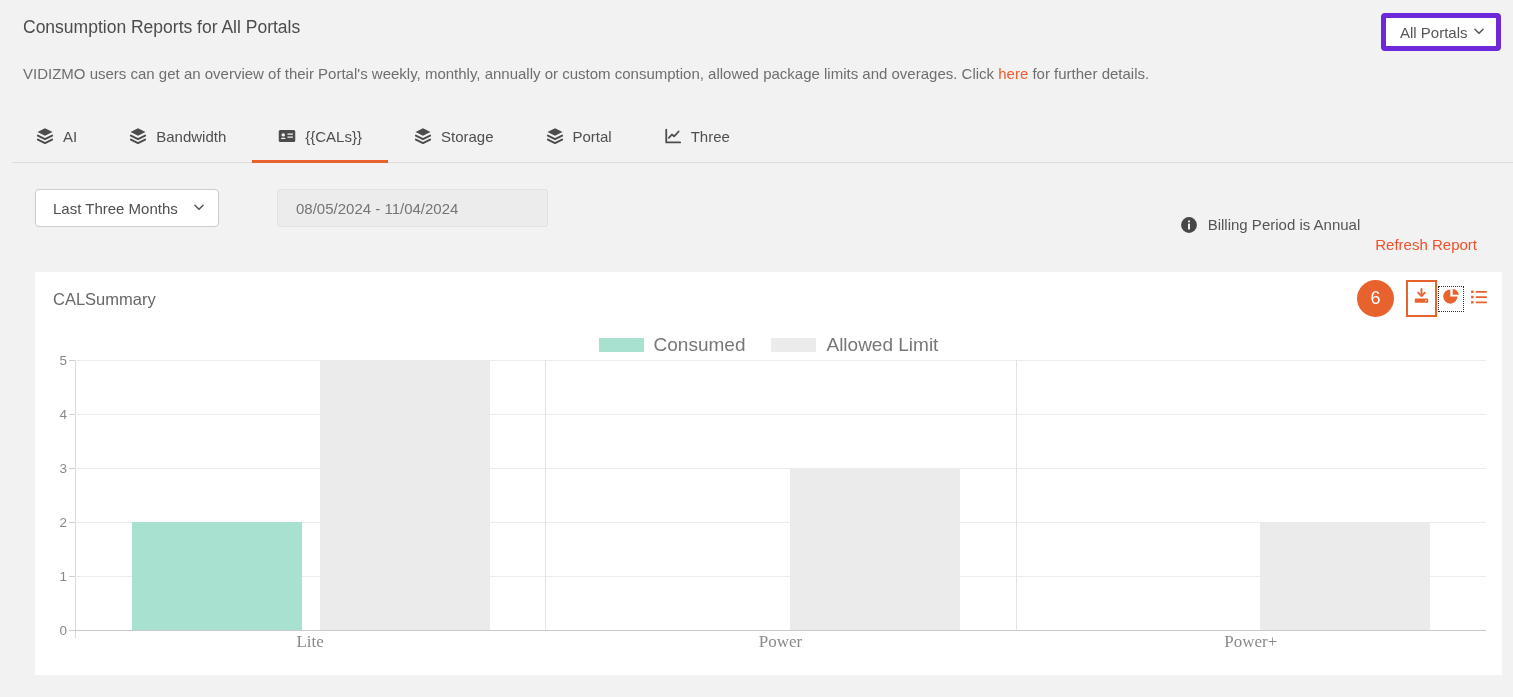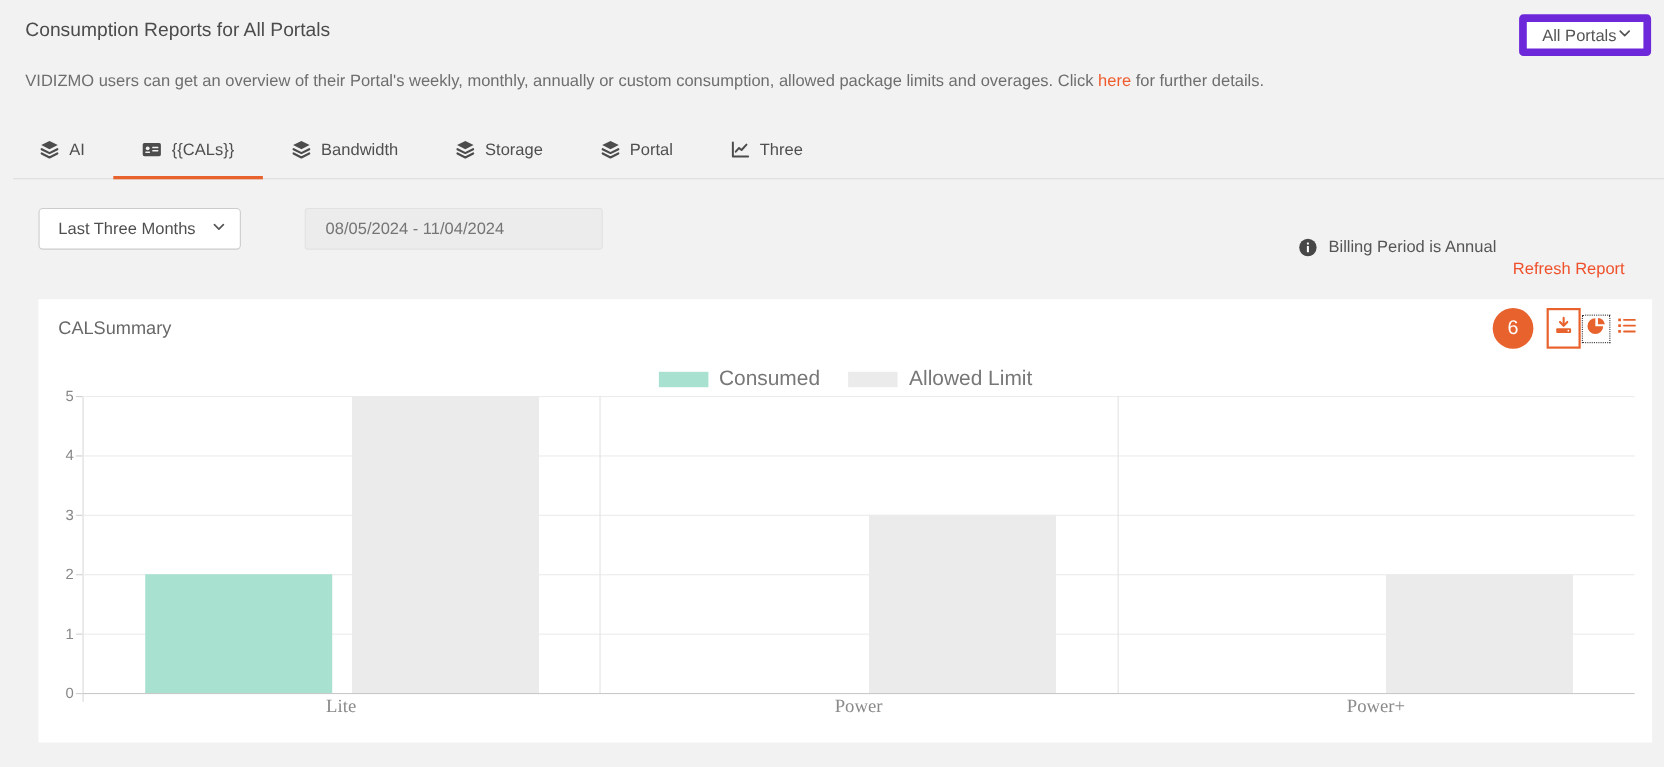--- a/index.html
+++ b/index.html
@@ -11,21 +11,21 @@
     color:#555;
     overflow:hidden;
   }
   .page-title {
     position:absolute; left:23px; top:17px;
     font-size:17.5px; color:#4c4c4c;
   }
   .portal-select {
     position:absolute; right:12px; top:13px;
     width:120px; height:38px;
-    background:#fff; border:7px solid #6d28d9; border-radius:4px;
+    background:#fff; border:5px solid #6d28d9; border-radius:4px;
     display:flex; align-items:center; justify-content:space-between;
     padding:0 10px 0 14px; font-size:15px; color:#555; cursor:pointer;
   }
   .description {
     position:absolute; left:23px; top:65px;
     font-size:15px; color:#6e6e6e;
   }
   .description a { color:#ef5b2d; text-decoration:none; cursor:pointer; }
   .tabs-rule {
     position:absolute; left:12px; right:0; top:162px;
@@ -155,41 +155,41 @@
     <div class="tab">
       <span style="display: flex;">
         <svg viewBox="0 0 24 24">
           <polygon points="12,1.5 22,6.5 12,11.5 2,6.5" fill="currentColor"></polygon>
           <path d="M2.5 11.5 L12 16.3 L21.5 11.5" stroke="currentColor" stroke-width="2.6" fill="none" stroke-linecap="round" stroke-linejoin="round"></path>
           <path d="M2.5 16.7 L12 21.5 L21.5 16.7" stroke="currentColor" stroke-width="2.6" fill="none" stroke-linecap="round" stroke-linejoin="round"></path>
         </svg>
       </span>
       <span>AI</span>
     </div>
+    <div class="tab">
+      <span style="display: flex;">
+        <svg viewBox="0 0 24 24">
+          <polygon points="12,1.5 22,6.5 12,11.5 2,6.5" fill="currentColor"></polygon>
+          <path d="M2.5 11.5 L12 16.3 L21.5 11.5" stroke="currentColor" stroke-width="2.6" fill="none" stroke-linecap="round" stroke-linejoin="round"></path>
+          <path d="M2.5 16.7 L12 21.5 L21.5 16.7" stroke="currentColor" stroke-width="2.6" fill="none" stroke-linecap="round" stroke-linejoin="round"></path>
+        </svg>
+      </span>
+      <span>Bandwidth</span>
+    </div>
     <div class="tab active">
       <span style="display: flex;">
         <svg viewBox="0 0 24 24">
           <rect x="1" y="4" width="22" height="16" rx="2" fill="currentColor"></rect>
           <circle cx="7" cy="10.5" r="2.3" fill="#f2f2f2"></circle>
           <rect x="4" y="14.2" width="6" height="1.8" rx="0.9" fill="#f2f2f2"></rect>
           <rect x="12.5" y="8.5" width="7.5" height="1.8" rx="0.5" fill="#f2f2f2"></rect>
           <rect x="12.5" y="12.5" width="7.5" height="1.8" rx="0.5" fill="#f2f2f2"></rect>
         </svg>
       </span>
       <span>{{CALs}}</span>
-    </div>
-    <div class="tab">
-      <span style="display: flex;">
-        <svg viewBox="0 0 24 24">
-          <polygon points="12,1.5 22,6.5 12,11.5 2,6.5" fill="currentColor"></polygon>
-          <path d="M2.5 11.5 L12 16.3 L21.5 11.5" stroke="currentColor" stroke-width="2.6" fill="none" stroke-linecap="round" stroke-linejoin="round"></path>
-          <path d="M2.5 16.7 L12 21.5 L21.5 16.7" stroke="currentColor" stroke-width="2.6" fill="none" stroke-linecap="round" stroke-linejoin="round"></path>
-        </svg>
-      </span>
-      <span>Bandwidth</span>
     </div>
     <div class="tab">
       <span style="display: flex;">
         <svg viewBox="0 0 24 24">
           <polygon points="12,1.5 22,6.5 12,11.5 2,6.5" fill="currentColor"></polygon>
           <path d="M2.5 11.5 L12 16.3 L21.5 11.5" stroke="currentColor" stroke-width="2.6" fill="none" stroke-linecap="round" stroke-linejoin="round"></path>
           <path d="M2.5 16.7 L12 21.5 L21.5 16.7" stroke="currentColor" stroke-width="2.6" fill="none" stroke-linecap="round" stroke-linejoin="round"></path>
         </svg>
       </span>
       <span>Storage</span>

